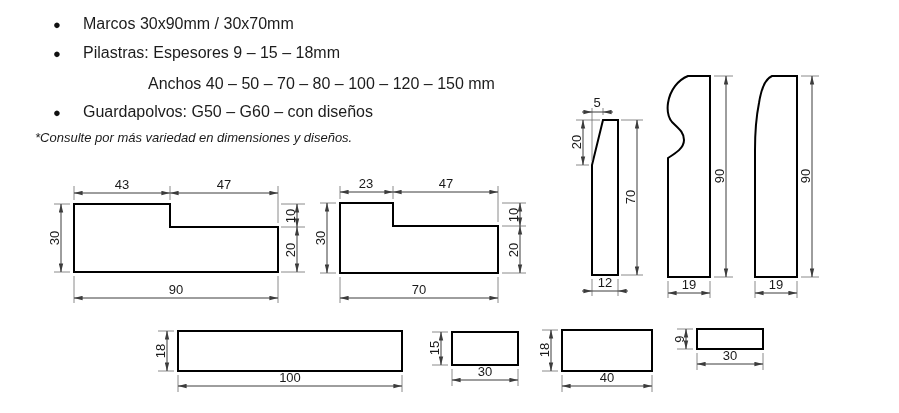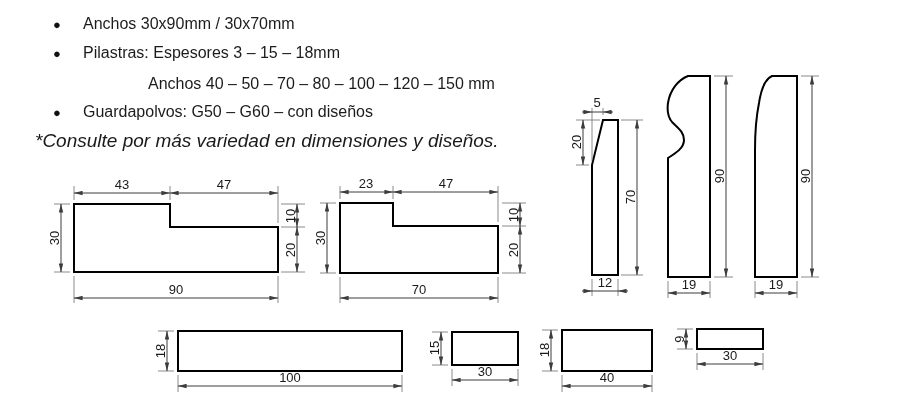--- a/index.html
+++ b/index.html
@@ -3,35 +3,35 @@
 <meta charset="utf-8">
 <style>
   html,body { margin:0; padding:0; }
   body {
     width:899px; height:413px; background:#ffffff; position:relative;
     overflow:hidden; font-family:"Liberation Sans", sans-serif;
   }
   .bline { position:absolute; left:53px; font-size:16px; color:#1c1c1c; white-space:nowrap; }
   .bline .bullet { display:inline-block; width:30px; font-size:13px; color:#111; }
   .bline.indent { left:148px;text-align:right; }
-  .note { position:absolute; left:35px; top:130px; font-size:19px; font-style:italic; color:#1a1a1a; white-space:nowrap; }
+  .note { position:absolute; left:35px; top:130px; font-size:13px; font-style:italic; color:#1a1a1a; white-space:nowrap; }
   svg.draw { position:absolute; left:0; top:0; }
   .shape { fill:#ffffff; stroke:#000000; stroke-width:2; stroke-linejoin:miter; }
   .ext { stroke:#6d6d6d; stroke-width:0.8; fill:none; }
   .dim { stroke:#3c3c3c; stroke-width:1; fill:none; }
   .dlabel { font-family:"Liberation Sans", sans-serif; font-size:13px; fill:#1a1a1a; text-anchor:middle; }
 </style>
 </head>
 <body>
 
 <div class="bline" style="top:15px">
-  <span class="bullet">●</span><span>Anchos 30x90mm / 30x70mm</span>
+  <span class="bullet">●</span><span>Marcos 30x90mm / 30x70mm</span>
 </div>
 <div class="bline" style="top:44px">
-  <span class="bullet">●</span><span>Pilastras: Espesores 3 – 15 – 18mm</span>
+  <span class="bullet">●</span><span>Pilastras: Espesores 9 – 15 – 18mm</span>
 </div>
 <div class="bline indent" style="top:75px">
   <span>Anchos 40 – 50 – 70 – 80 – 100 – 120 – 150 mm</span>
 </div>
 <div class="bline" style="top:103px">
   <span class="bullet">●</span><span>Guardapolvos: G50 – G60 – con diseños</span>
 </div>
 <div class="note">*Consulte por más variedad en dimensiones y diseños.</div>
 
 <svg class="draw" width="899" height="413" viewBox="0 0 899 413">

